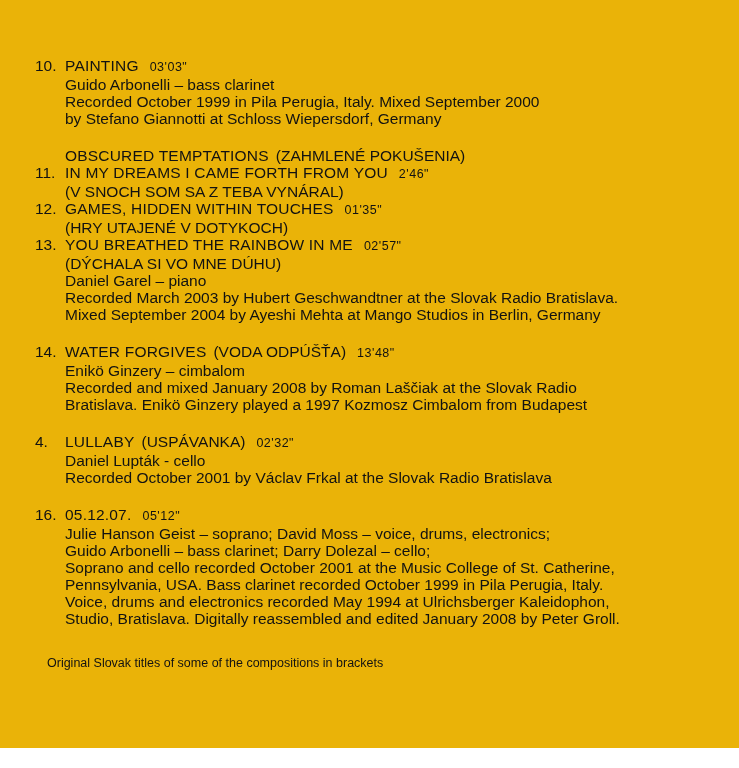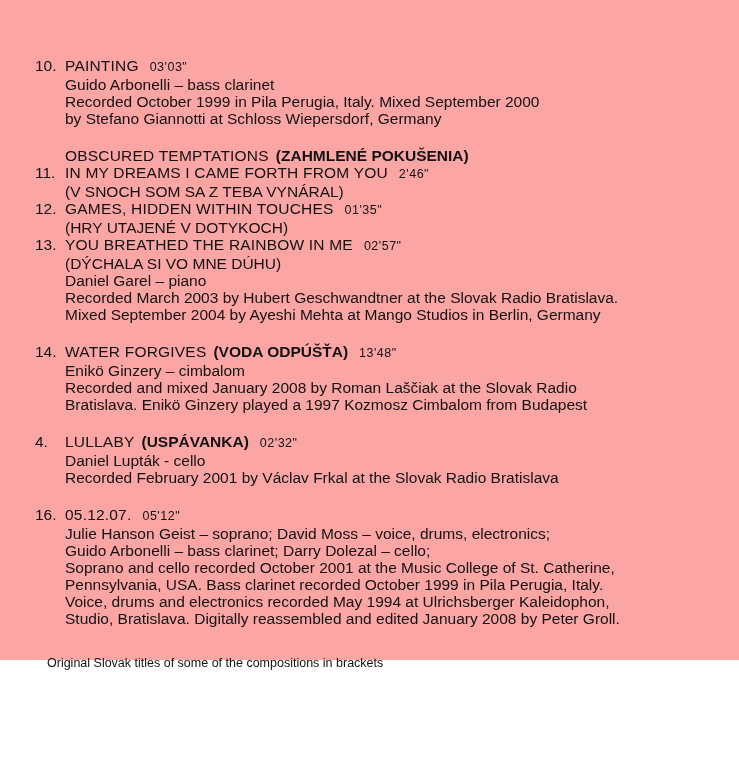--- a/index.html
+++ b/index.html
@@ -12,23 +12,23 @@
     height: 768px;
     overflow: hidden;
     font-family: "Liberation Sans", "DejaVu Sans", sans-serif;
     font-size: 15.5px;
     line-height: 17px;
     color: #121212;
   }
   .page {
     box-sizing: border-box;
     width: 739px;
-    height: 660px;
+    height: 748px;
     padding: 57px 18px 0 35px;
-    background: #fca5a5;
+    background: #eab308;
   }
   .group {
     margin-bottom: 20px;
   }
   .block {
     display: flex;
     align-items: flex-start;
   }
   .num {
     flex: 0 0 30px;
@@ -36,21 +36,21 @@
   }
   .content {
     flex: 1 1 auto;
     min-width: 0;
   }
   .t-title {
     font-weight: normal;
     letter-spacing: 0.2px;
   }
   .t-sub {
-    font-weight: bold;
+    font-weight: normal;
     margin-left: 7px;
   }
   .t-dur {
     font-weight: normal;
     font-size: 12.5px;
     margin-left: 11px;
     letter-spacing: 0.5px;
   }
   .footer-note {
     margin-top: 28px;
@@ -134,21 +134,21 @@
   </div>
 
   <div class="group">
     <div class="block">
       <span class="num">4.</span>
       <div class="content">
         <div>
           <span class="t-title">LULLABY</span><span class="t-sub">(USPÁVANKA)</span><span class="t-dur">02'32"</span>
         </div>
         <div>Daniel Lupták - cello</div>
-        <div>Recorded February 2001 by Václav Frkal at the Slovak Radio Bratislava</div>
+        <div>Recorded October 2001 by Václav Frkal at the Slovak Radio Bratislava</div>
       </div>
     </div>
   </div>
 
   <div class="group">
     <div class="block">
       <span class="num">16.</span>
       <div class="content">
         <div>
           <span class="t-title">05.12.07.</span><span class="t-dur">05'12"</span>

